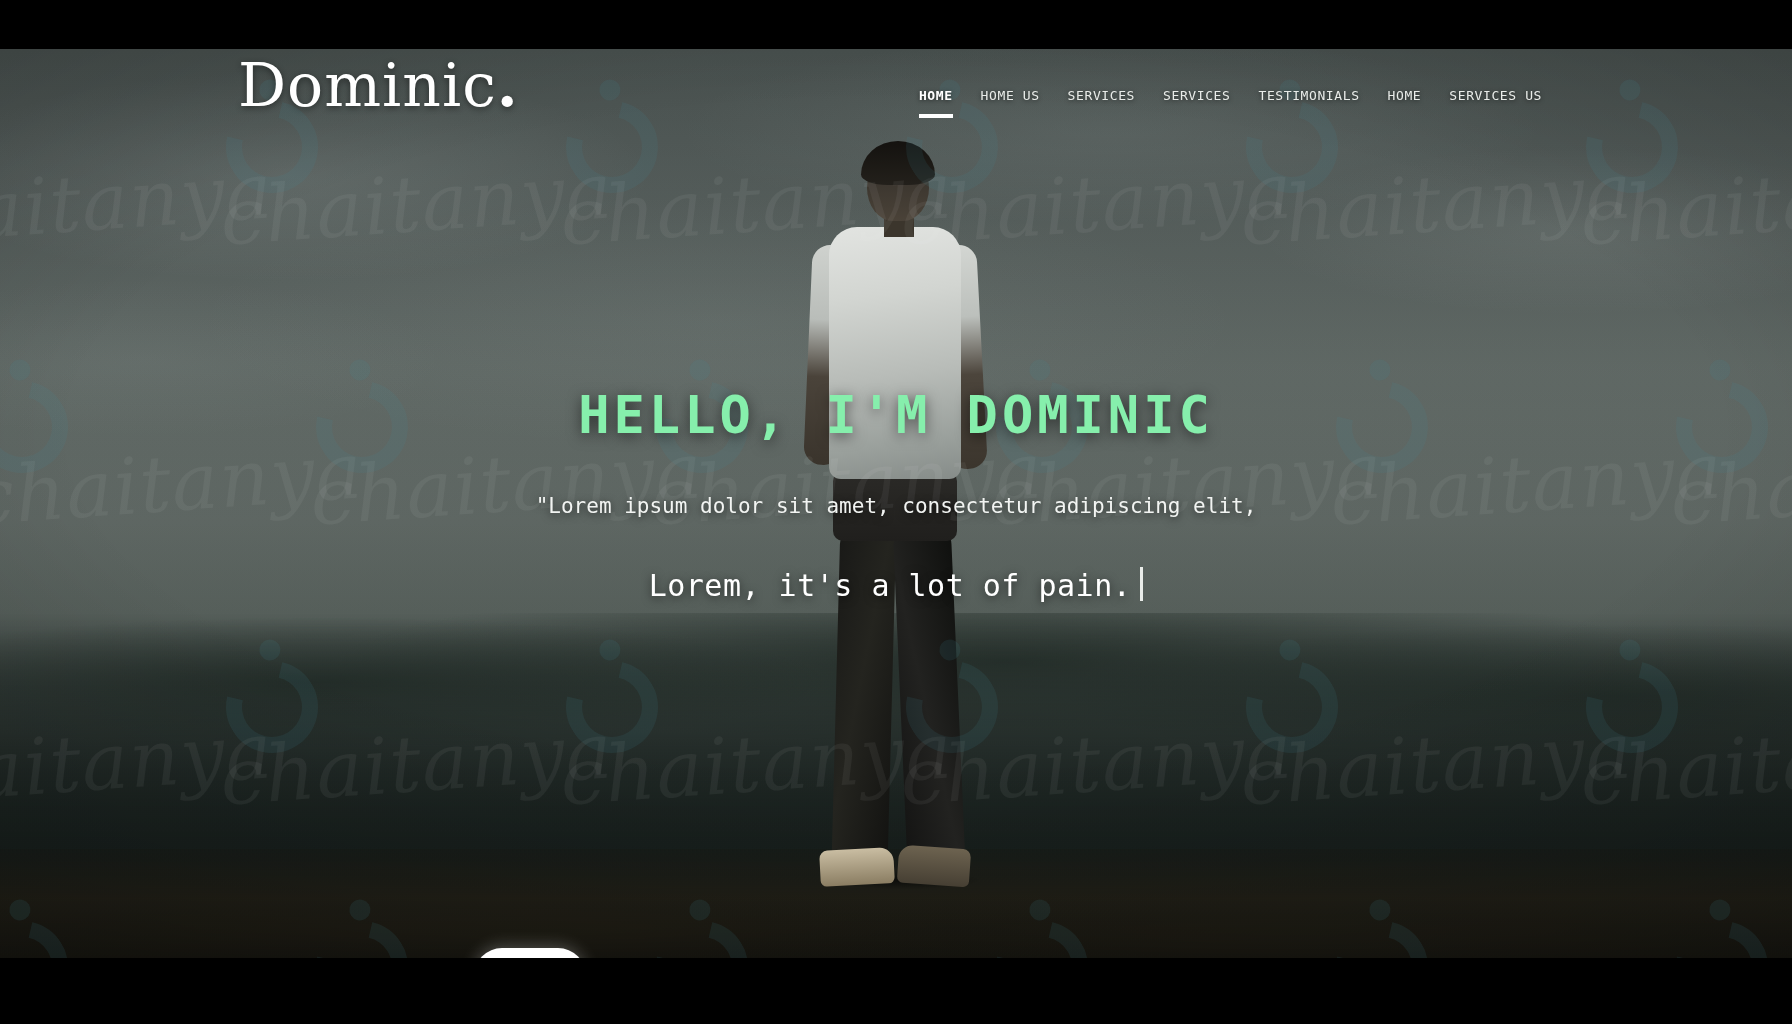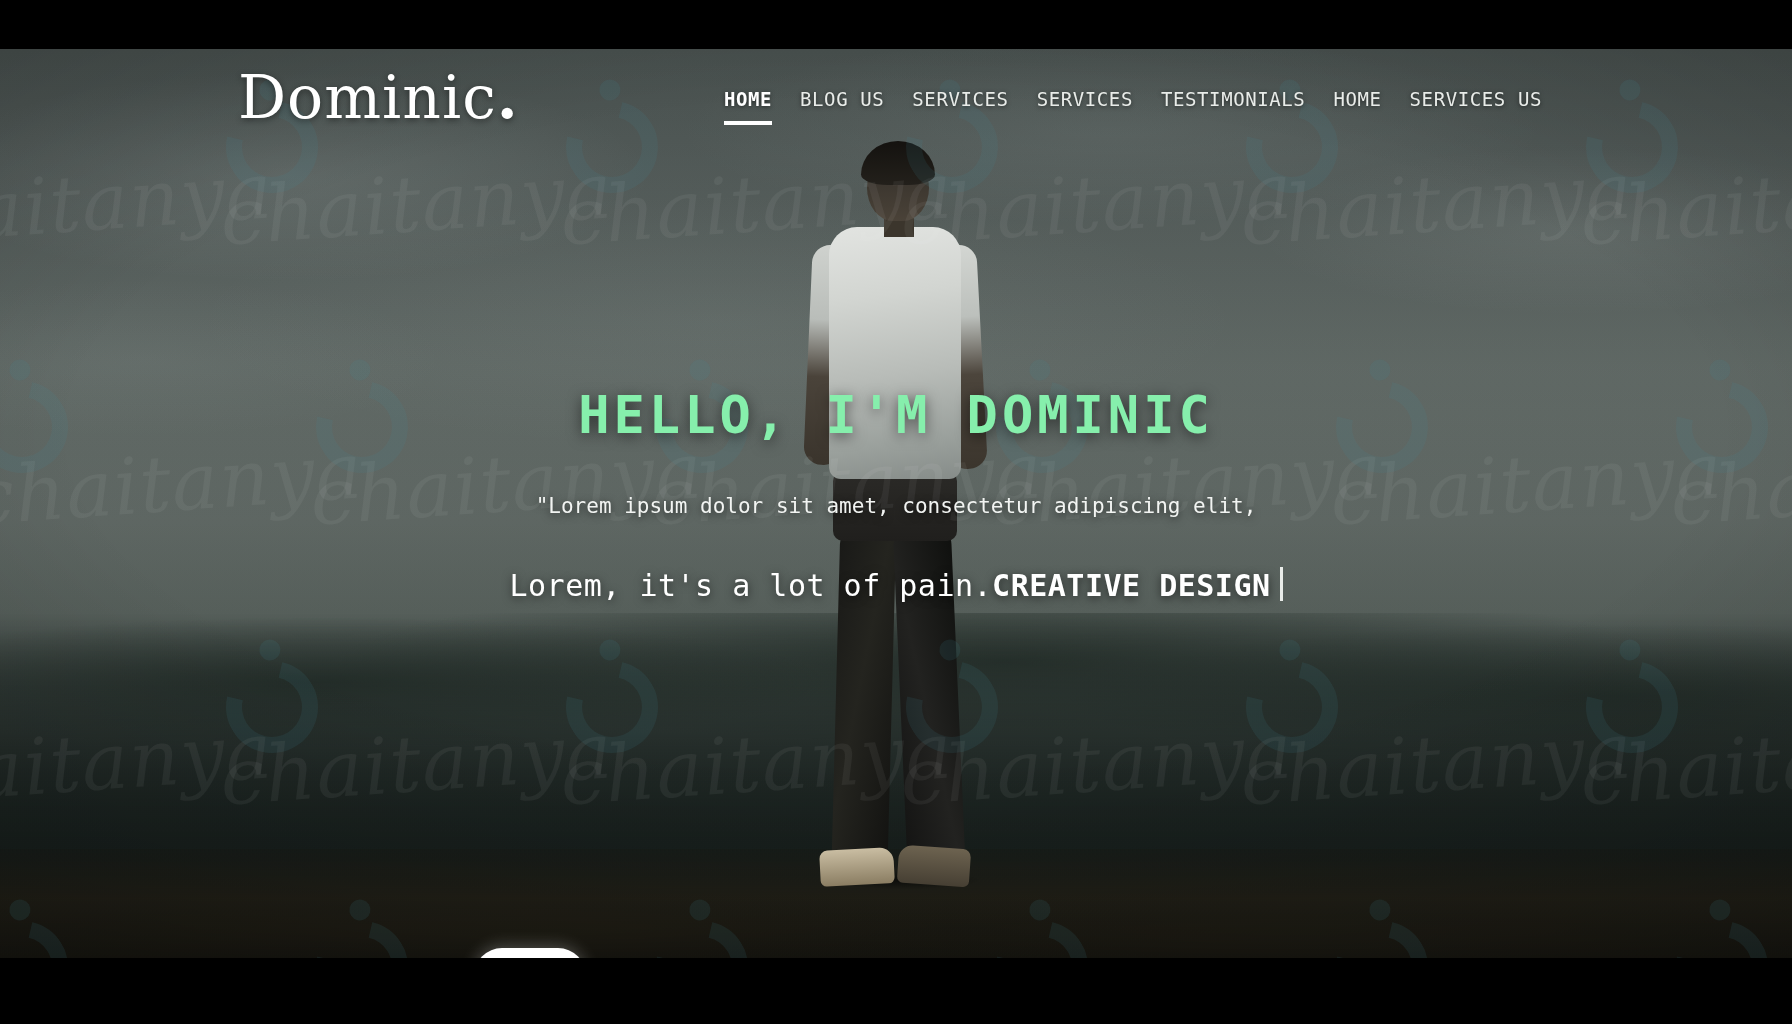--- a/index.html
+++ b/index.html
@@ -196,21 +196,21 @@
     position:absolute;
     left:0; top:0;
     width:100%;
     height:110px;
     z-index:30;
     display:flex;
     align-items:center;
   }
   #brand {
     position:absolute;
-    left:238px; top:18px;
+    left:238px; top:6px;
     font-family:"DejaVu Serif", serif;
     font-size:60px;
     font-weight:400;
     color:#ffffff;
     letter-spacing:1px;
     text-shadow:0 2px 6px rgba(0,0,0,.45);
     line-height:1;
     white-space:nowrap;
   }
   #brand .dot { font-weight:700; }
@@ -220,21 +220,21 @@
     right:236px; top:40px;
     display:flex;
     align-items:flex-start;
     gap:0;
     list-style:none;
   }
   .nav-item {
     position:relative;
     padding:0 14px;
     font-family:"DejaVu Sans Mono", monospace;
-    font-size:19px;
+    font-size:13px;
     letter-spacing:.6px;
     color:#e9ece9;
     text-shadow:0 1px 4px rgba(0,0,0,.55);
     white-space:nowrap;
     cursor:pointer;
     line-height:1.15;
     padding-bottom:16px;
   }
   .nav-item.active {
     font-weight:700;
@@ -390,39 +390,38 @@
         <div class="wm-ring" style="left: 1336px; top: 872px;"></div>
         <div class="wm-ring" style="left: 1676px; top: 872px;"></div>
       </div>
 
     <nav id="navbar">
       <div id="brand">
         <span>Dominic</span><span class="dot">.</span>
       </div>
       <ul id="nav-links">
           <li class="nav-item active">HOME</li>
-          <li class="nav-item">BLOG US</li>
+          <li class="nav-item">HOME US</li>
           <li class="nav-item">SERVICES</li>
           <li class="nav-item">SERVICES</li>
           <li class="nav-item">TESTIMONIALS</li>
           <li class="nav-item">HOME</li>
           <li class="nav-item">SERVICES US</li>
         </ul>
     </nav>
 
     <div id="hero-content">
       <h1 id="hero-title">HELLO, I'M DOMINIC</h1>
 
       <p id="hero-quote">
         <span>"Lorem ipsum dolor sit amet, consectetur adipiscing elit,</span><br>
       </p>
 
       <div id="hero-typed">
         <span id="typed-prefix">Lorem, it's a lot of pain. </span>
-          <span id="typed-strong">CREATIVE DESIGN</span>
           <span id="typed-cursor"></span>
       </div>
     </div>
 
     <div id="scroll-pill"></div>
 
   </section>
 
   <div class="letterbox top"></div>
   <div class="letterbox bottom"></div>

